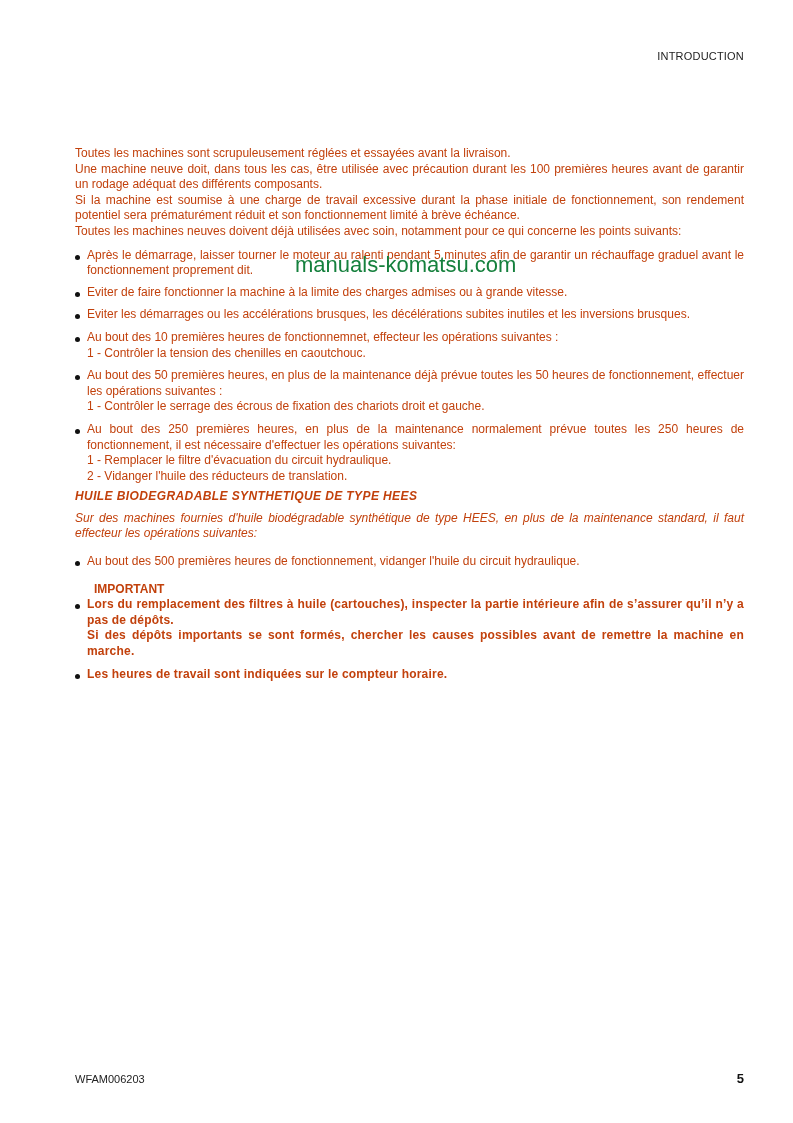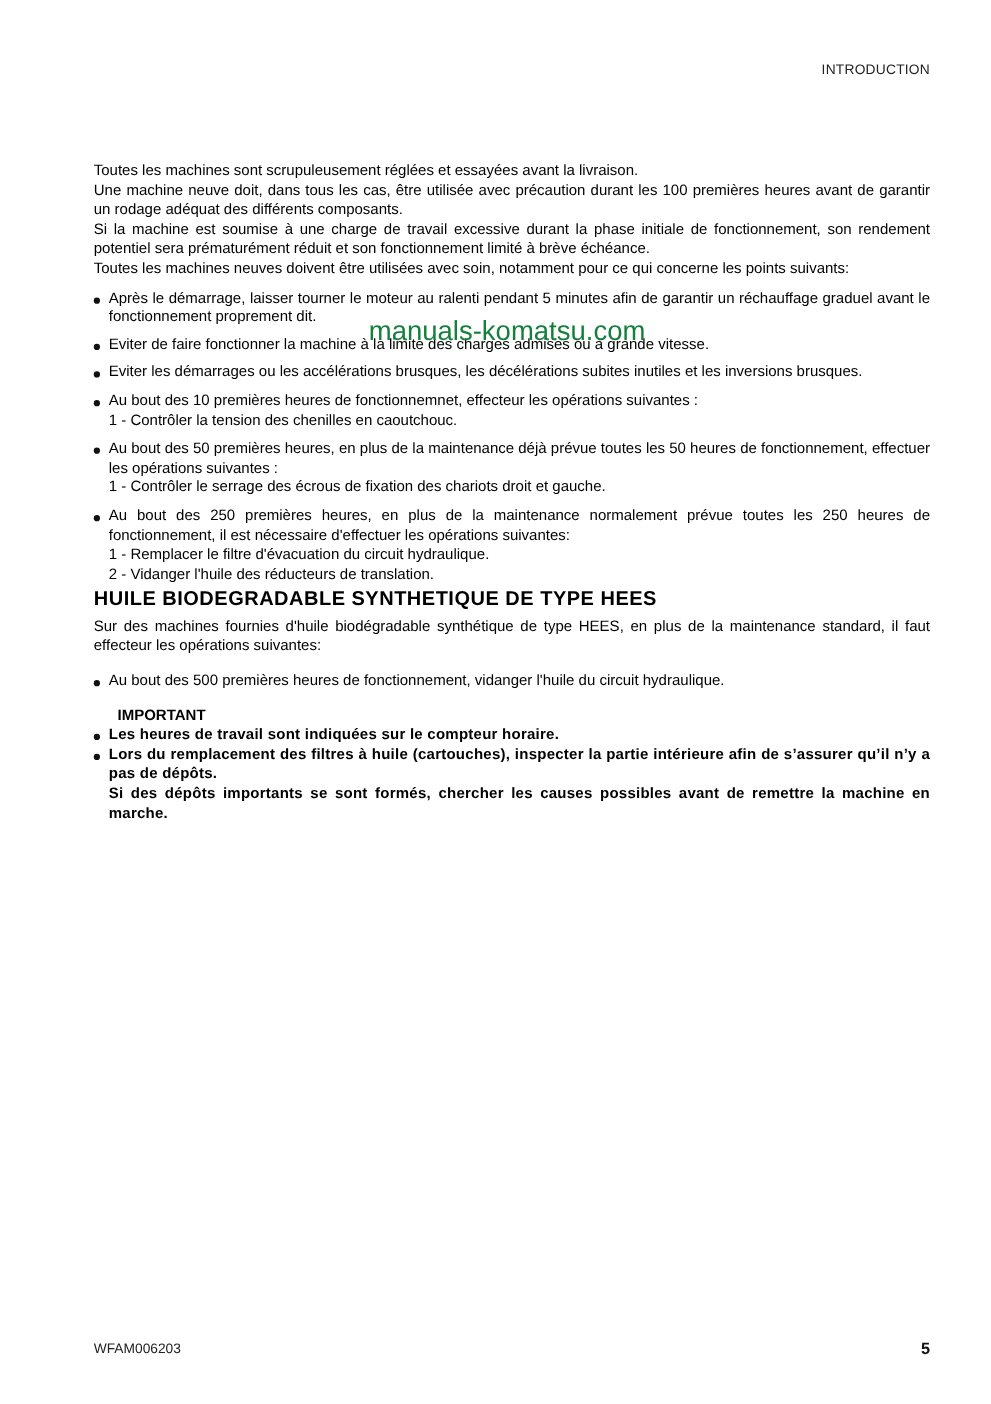--- a/index.html
+++ b/index.html
@@ -2,49 +2,49 @@
 <html><head>
   <meta charset="utf-8">
   <style>
     html, body { margin: 0; padding: 0; background: #ffffff; }
     body { width: 793px; height: 1123px; position: relative; overflow: hidden;
            font-family: "Liberation Sans", sans-serif; color: #111; }
     .page { position: absolute; left: 0; top: 0; width: 793px; height: 1123px; }
     .header-label { position: absolute; right: 49px; top: 50px; font-size: 11px; letter-spacing: 0.2px; color: #222; }
     .section-title { position: absolute; left: 75px; top: 101px; font-size: 18px; font-weight: bold; letter-spacing: -0.3px; color: #111; }
     .section-title .num { margin-right: 14px; }
-    .content { position: absolute; left: 75px; top: 129px; width: 669px; font-size: 12px; line-height: 15.6px; color: #000000; }
+    .content { position: absolute; left: 75px; top: 146px; width: 669px; font-size: 12px; line-height: 15.6px; color: #c2410c; }
     .content p { margin: 0; text-align: justify; }
     .intro p { text-align: justify; }
     ul.bullets { list-style: none; margin: 0; padding: 0; }
     ul.bullets li { position: relative; padding-left: 12px; text-align: justify; }
     ul.bullets li .dot { position: absolute; left: 0; top: 7px; width: 5px; height: 5px; border-radius: 50%; background: #111; }
     .sub { display: block; }
-    .subhead { font-weight: bold; font-size: 16px; letter-spacing: 0.4px; margin: 0; }
+    .subhead { font-weight: bold; font-size: 12px; letter-spacing: 0.4px; margin: 0; font-style: italic; }
     .imp-title { font-weight: bold; font-size: 12px; margin: 0; padding-left: 19px; }
     .bold-list li { font-weight: bold; letter-spacing: 0.2px; }
     .watermark { position: absolute; left: 295px; top: 252px; font-size: 22px; color: #15803d; letter-spacing: 0px; white-space: nowrap; }
     .footer-code { position: absolute; left: 75px; top: 1073px; font-size: 11px; color: #222; }
     .footer-page { position: absolute; right: 49px; top: 1071px; font-size: 13px; font-weight: bold; color: #111; }
   </style>
 </head>
 <body>
 
 <div class="page">
 
   <div class="header-label">INTRODUCTION</div>
 
 
   <div class="content">
 
     <div class="intro">
       <p>Toutes les machines sont scrupuleusement réglées et essayées avant la livraison.</p>
       <p>Une machine neuve doit, dans tous les cas, être utilisée avec précaution durant les 100 premières heures avant de garantir un rodage adéquat des différents composants.</p>
       <p>Si la machine est soumise à une charge de travail excessive durant la phase initiale de fonctionnement, son rendement potentiel sera prématurément réduit et son fonctionnement limité à brève échéance.</p>
-      <p>Toutes les machines neuves doivent être utilisées avec soin, notamment pour ce qui concerne les points suivants:</p>
+      <p>Toutes les machines neuves doivent déjà utilisées avec soin, notamment pour ce qui concerne les points suivants:</p>
     </div>
 
     <ul class="bullets" style="margin-top:8px;">
       <li style="margin-bottom:6px;">
         <span class="dot"></span>
         <span>Après le démarrage, laisser tourner le moteur au ralenti pendant 5 minutes afin de garantir un réchauffage graduel avant le fonctionnement proprement dit.</span>
       </li>
       <li style="margin-bottom:7px;">
         <span class="dot"></span>
         <span>Eviter de faire fonctionner la machine à la limite des charges admises ou à grande vitesse.</span>
@@ -65,39 +65,39 @@
       </li>
       <li style="margin-bottom:5px;">
         <span class="dot"></span>
         <span>Au bout des 250 premières heures, en plus de la maintenance normalement prévue toutes les 250 heures de fonctionnement, il est nécessaire d'effectuer les opérations suivantes:</span>
         <span class="sub">1 - Remplacer le filtre d'évacuation du circuit hydraulique.</span>
         <span class="sub">2 - Vidanger l'huile des réducteurs de translation.</span>
       </li>
     </ul>
 
     <p class="subhead" style="margin-bottom:6px;">HUILE BIODEGRADABLE SYNTHETIQUE DE TYPE HEES</p>
-    <p style="margin-bottom:7px;">Sur des machines fournies d'huile biodégradable synthétique de type HEES, en plus de la maintenance standard, il faut effecteur les opérations suivantes:</p>
+    <p style="margin-bottom:7px;font-style:italic;">Sur des machines fournies d'huile biodégradable synthétique de type HEES, en plus de la maintenance standard, il faut effecteur les opérations suivantes:</p>
 
     <ul class="bullets">
       <li style="margin-bottom:12px;margin-top:12px;">
         <span class="dot"></span>
         <span>Au bout des 500 premières heures de fonctionnement, vidanger l'huile du circuit hydraulique.</span>
       </li>
     </ul>
 
     <p class="imp-title">IMPORTANT</p>
     <ul class="bullets bold-list">
-      <li>
-        <span class="dot"></span>
-        <span>Les heures de travail sont indiquées sur le compteur horaire.</span>
-      </li>
       <li style="margin-bottom:7px;">
         <span class="dot"></span>
         <span>Lors du remplacement des filtres à huile (cartouches), inspecter la partie intérieure afin de s’assurer qu’il n’y a pas de dépôts.</span>
         <span class="sub">Si des dépôts importants se sont formés, chercher les causes possibles avant de remettre la machine en marche.</span>
+      </li>
+      <li>
+        <span class="dot"></span>
+        <span>Les heures de travail sont indiquées sur le compteur horaire.</span>
       </li>
     </ul>
 
   </div>
 
   <div class="watermark">manuals-komatsu.com</div>
 
   <div class="footer-code">WFAM006203</div>
   <div class="footer-page">5</div>
 

